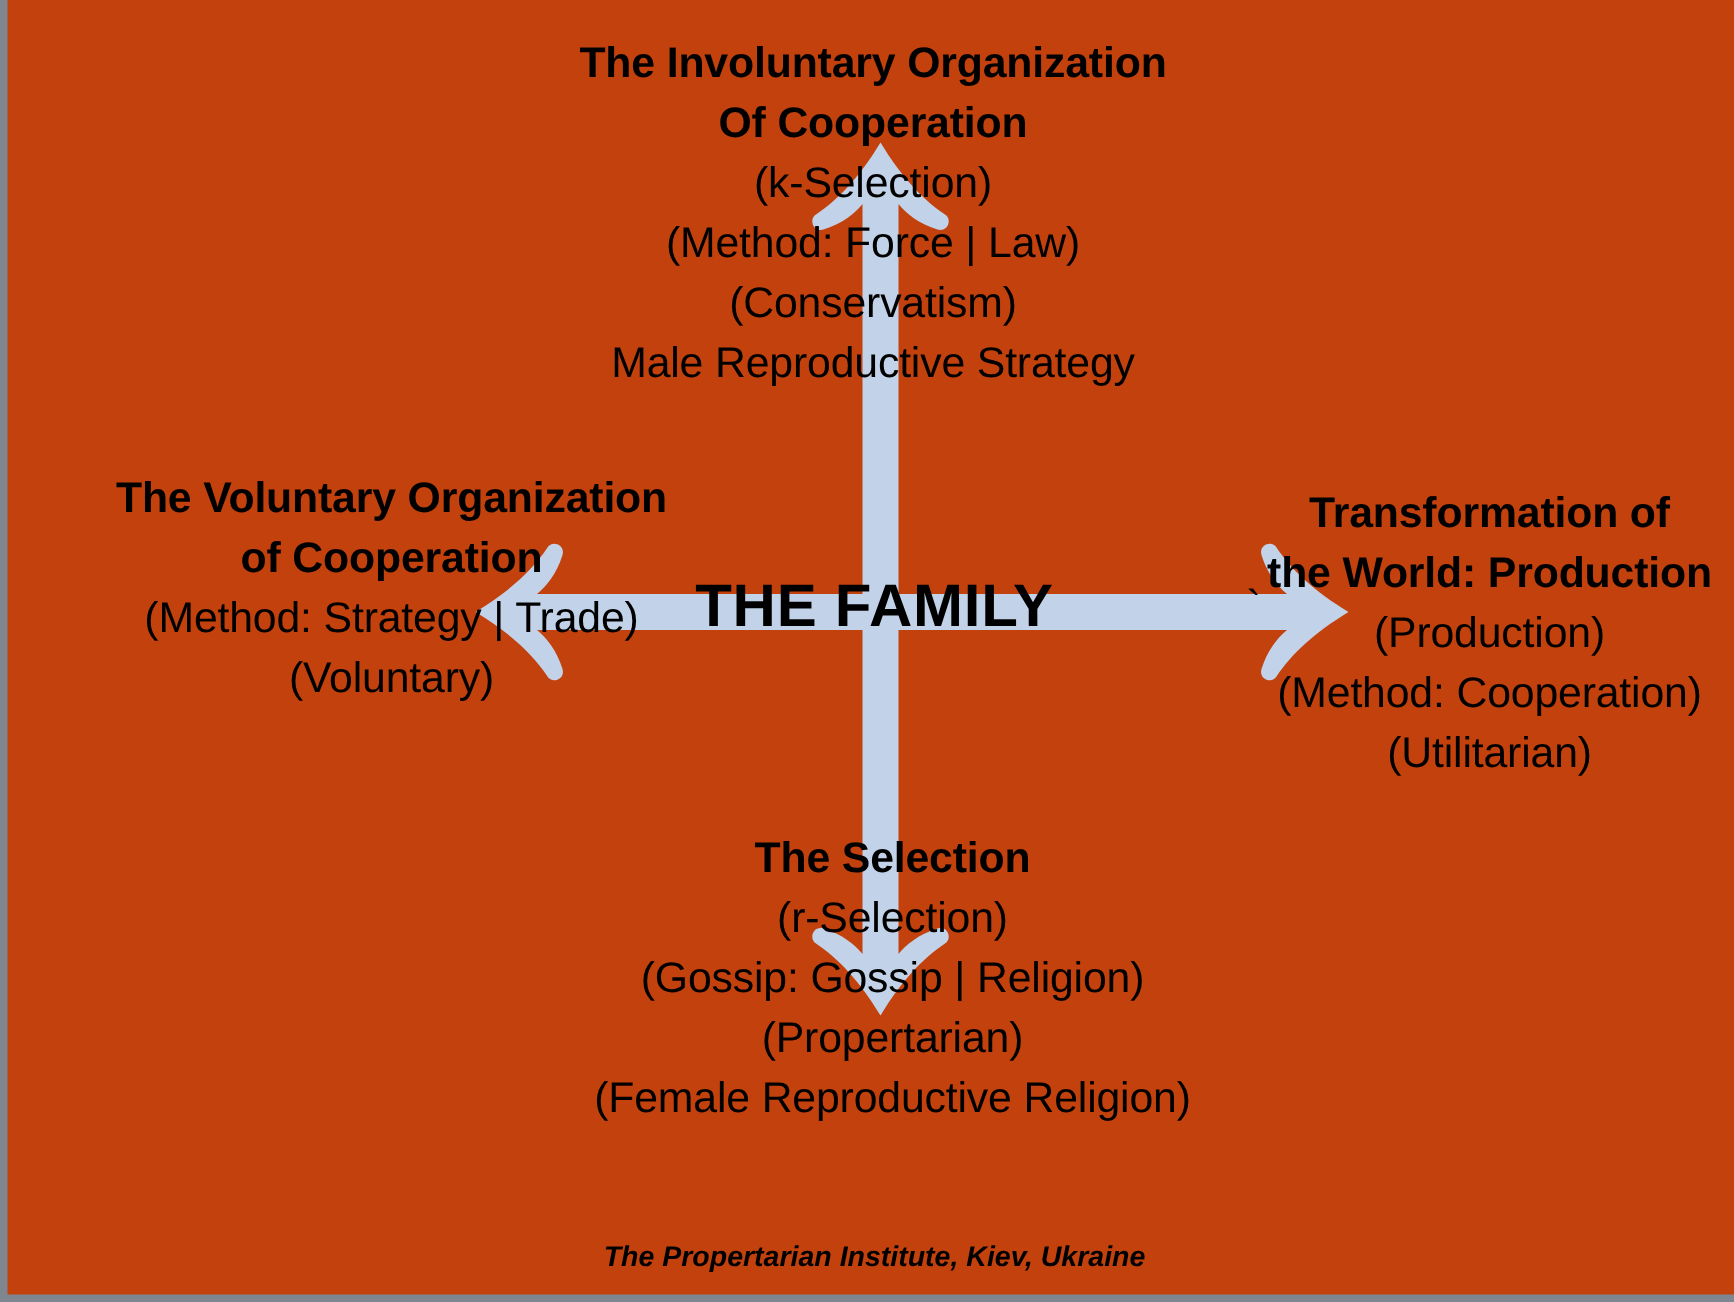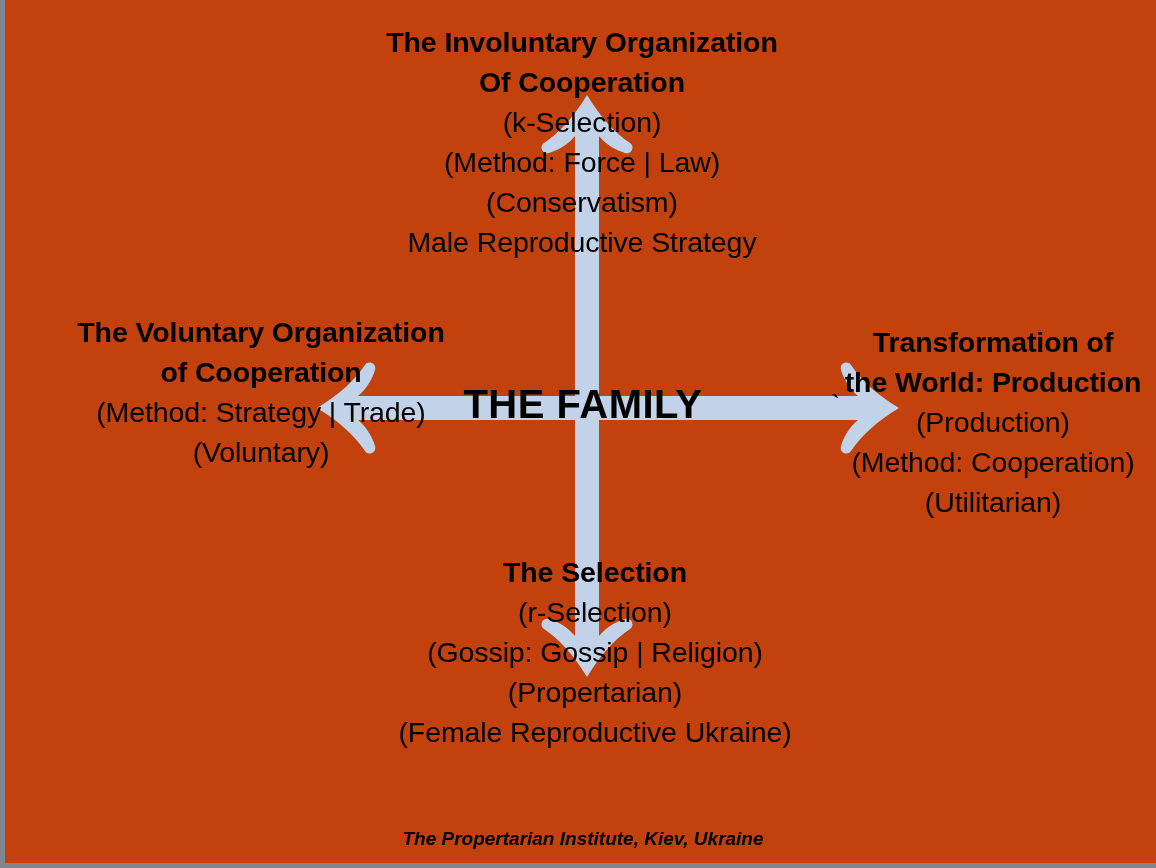--- a/index.html
+++ b/index.html
@@ -179,21 +179,21 @@
     <div class="sub">(Production)</div>
     <div class="sub">(Method: Cooperation)</div>
     <div class="sub">(Utilitarian)</div>
   </div>
 
   <div class="quad" id="block-bottom">
     <div class="hd">The Selection</div>
     <div class="sub">(r-Selection)</div>
     <div class="sub">(Gossip: Gossip | Religion)</div>
     <div class="sub">(Propertarian)</div>
-    <div class="sub">(Female Reproductive Ukraine)</div>
+    <div class="sub">(Female Reproductive Religion)</div>
   </div>
 
   <div id="center-label">THE FAMILY</div>
 
   <div id="stray-tick">`</div>
 
   <div id="footer">The Propertarian Institute, Kiev, Ukraine</div>
 
 </div>
 

